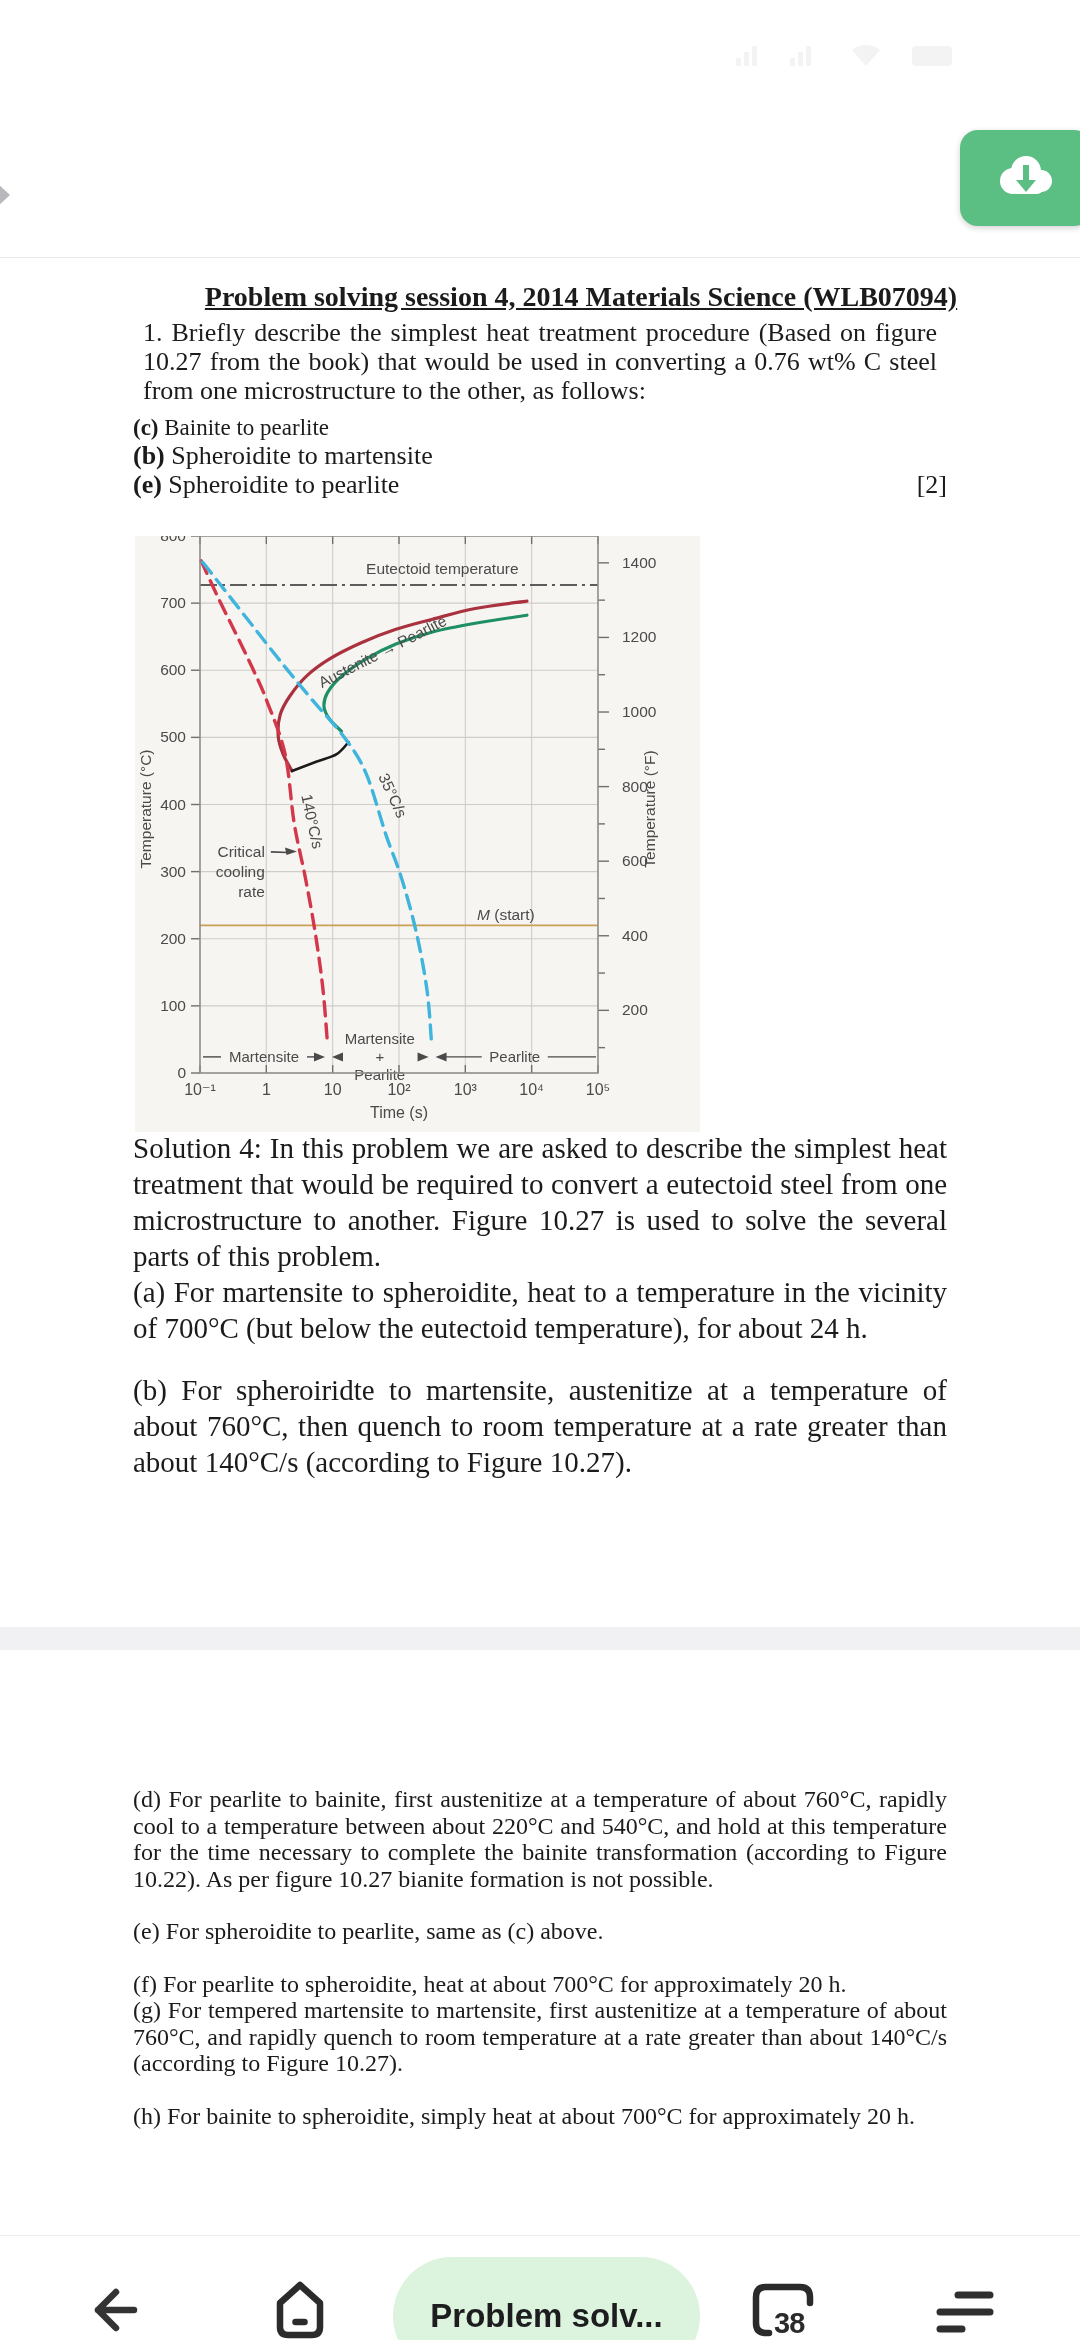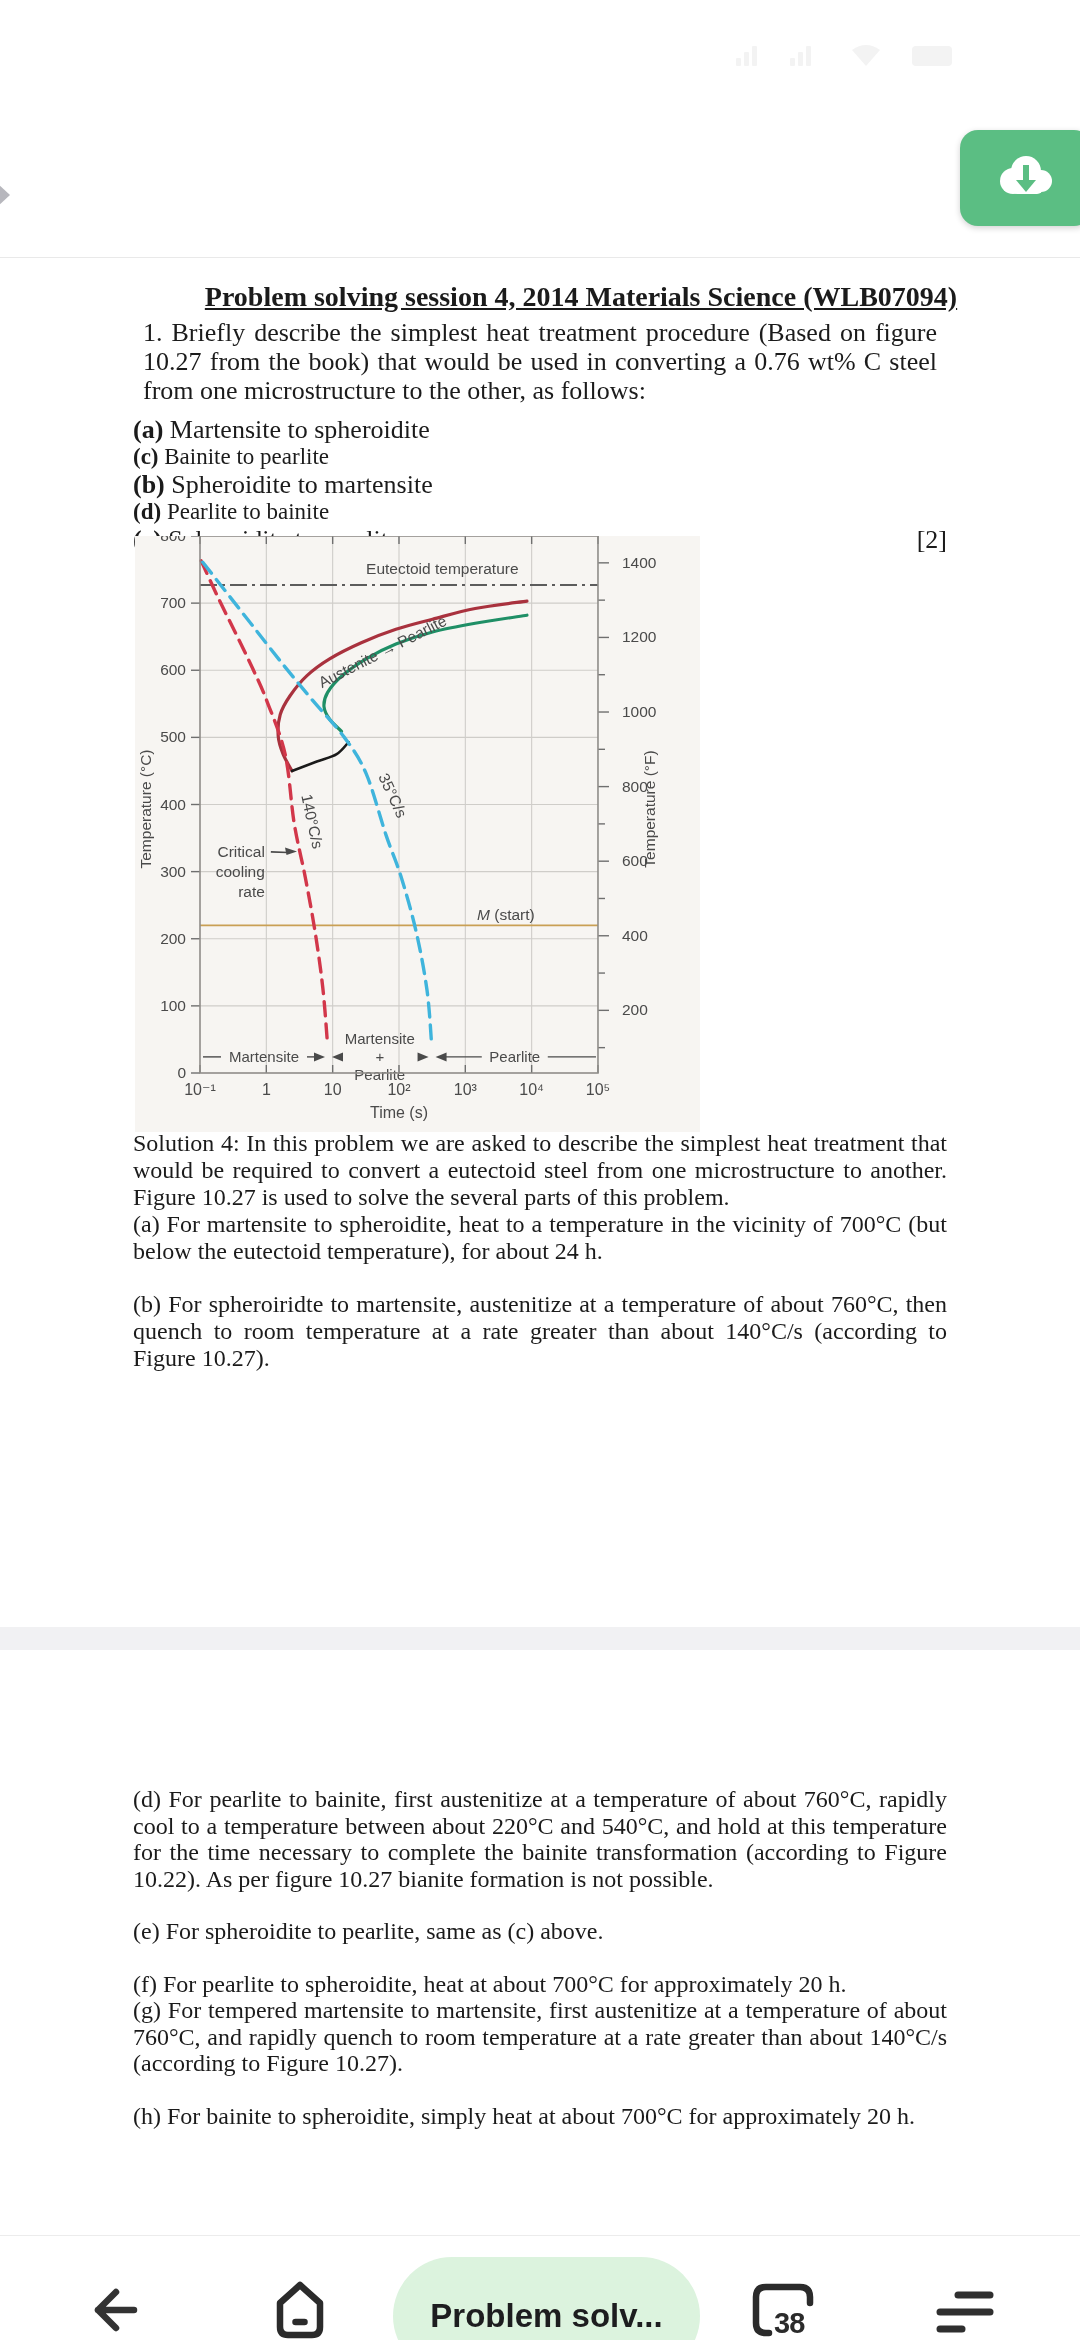--- a/index.html
+++ b/index.html
@@ -22,21 +22,21 @@
   #problem-block .intro{margin:10px;font-size:26px;line-height:29px;text-align:justify;}
   .li{font-size:26px;line-height:29px;}
   .li.small{font-size:23px;line-height:26px;}
   .li b{font-weight:bold;}
   .li-row{display:flex;justify-content:space-between;align-items:flex-end;}
   
   #figure-wrap{position:absolute;top:536px;left:135px;width:565px;height:596px;background:#F7F5F2;}
   #ttt-svg{width:565px;height:596px;font-family:"Liberation Sans","DejaVu Sans",sans-serif;}
   #ttt-svg text{fill:#4a4a4a;}
   
-  .textblock{position:absolute;left:133px;width:814px;font-size:24px;line-height:27px;text-align:justify;}
+  .textblock{position:absolute;left:133px;width:814px;font-size:29px;line-height:36px;text-align:justify;}
   #solution-block{top:1130px;}
   #solution-block p, #page2-block p{margin:0;}
   .mb{margin:0 0 26px 0 !important;}
   #page-band{position:absolute;top:1627px;left:0;width:1080px;height:23px;background:#F1F1F3;}
   #page2-block{top:1786px;font-size:24px;line-height:26.5px;}
   
   #bottom-nav{position:absolute;top:2187px;left:0;width:1080px;height:153px;background:#fff;border-top:1px solid #ECECEC;margin-top:48px;}
   #back-btn{position:absolute;left:84px;top:44px;}
   #home-btn{position:absolute;left:268px;top:42px;}
   #reader-pill{position:absolute;left:393px;top:21px;width:307px;height:118px;border-radius:59px;
@@ -87,24 +87,22 @@
     </svg>
   </span>
 </div>
 
 <div class="hline" style="top:257px"></div>
 
 <h1 id="doc-title">Problem solving session 4, 2014 Materials Science (WLB07094)</h1>
 
 <div id="problem-block">
   <p class="intro">1. Briefly describe the simplest heat treatment procedure (Based on figure 10.27 from the book) that would be used in converting a 0.76 wt% C steel from one microstructure to the other, as follows:</p>
-  <div class="li"><b>(a)</b><span> Martensite to spheroidite</span></div>
   <div class="li small"><b>(c)</b><span> Bainite to pearlite</span></div>
   <div class="li"><b>(b)</b><span> Spheroidite to martensite</span></div>
-  <div class="li small"><b>(d)</b><span> Pearlite to bainite</span></div>
   <div class="li li-row">
     <span><b>(e)</b><span> Spheroidite to pearlite</span></span>
     <span>[2]</span>
   </div>
 </div>
 
 <div id="figure-wrap">
   <svg id="ttt-svg" viewBox="0 0 565 596">
       <line x1="131.32999999999998" y1="0" x2="131.32999999999998" y2="537" stroke="#CFCDC9" stroke-width="1.1"></line>
       <line x1="197.66" y1="0" x2="197.66" y2="537" stroke="#CFCDC9" stroke-width="1.1"></line>

